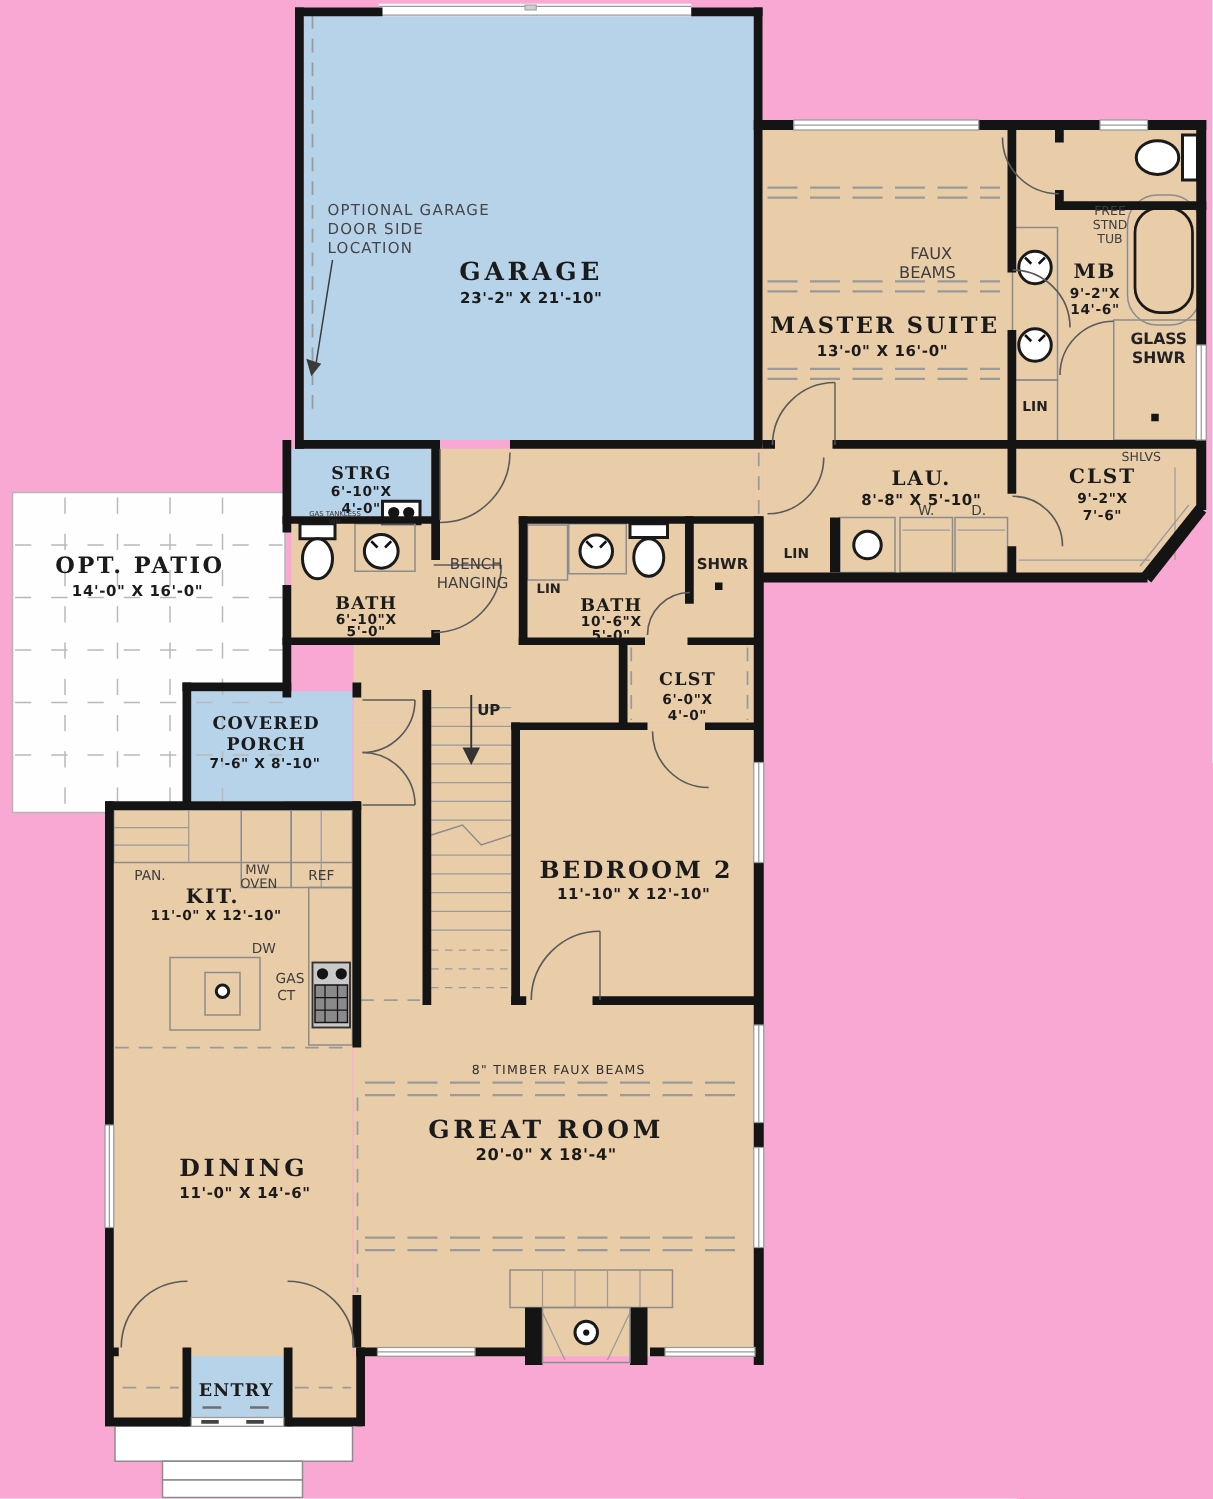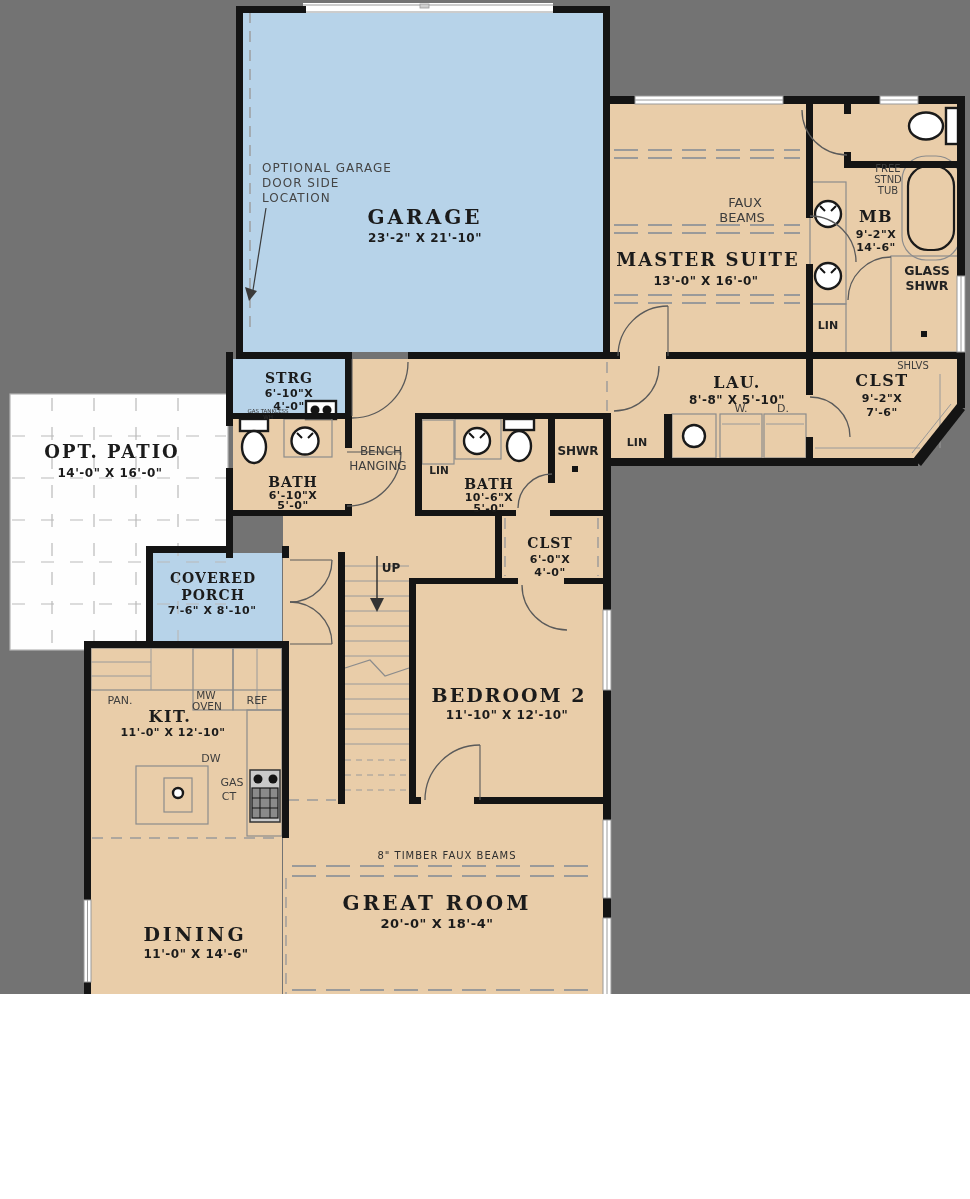--- a/index.html
+++ b/index.html
@@ -1,16 +1,16 @@
 <!DOCTYPE html>
 <html><head>
 <meta charset="utf-8">
 <style>
   html,body{margin:0;padding:0;background:#ffffff;}
-  .page{width:970px;height:994px;position:relative;background:#737373;overflow:hidden;}
+  .page{width:970px;height:1199px;position:relative;background:#f9a8d4;overflow:hidden;}
   svg{display:block;}
   
   .w{fill:#141414;}
   .tl{stroke:#8c8c8c;stroke-width:1.2;fill:none;}
   .tlw{stroke:#8c8c8c;stroke-width:1.2;fill:#ffffff;}
   .fx{stroke:#1a1a1a;stroke-width:2.4;fill:#ffffff;}
   .fxn{stroke:#1a1a1a;stroke-width:2.2;fill:none;}
   .arc{stroke:#5a5a5a;stroke-width:1.3;fill:none;}
   .leaf{stroke:#5a5a5a;stroke-width:1.1;}
   .beam{stroke:#9a9a9a;stroke-width:1.8;fill:none;stroke-dasharray:24 10;}

